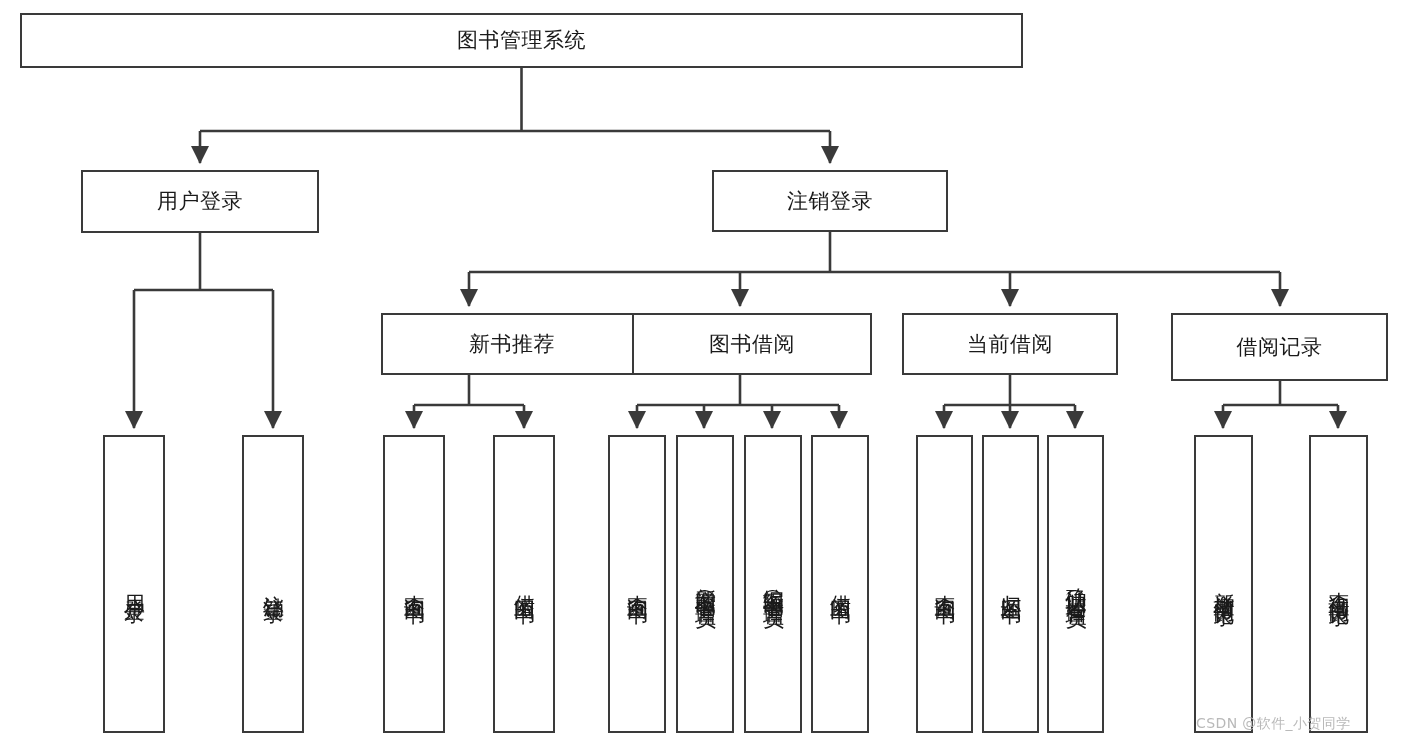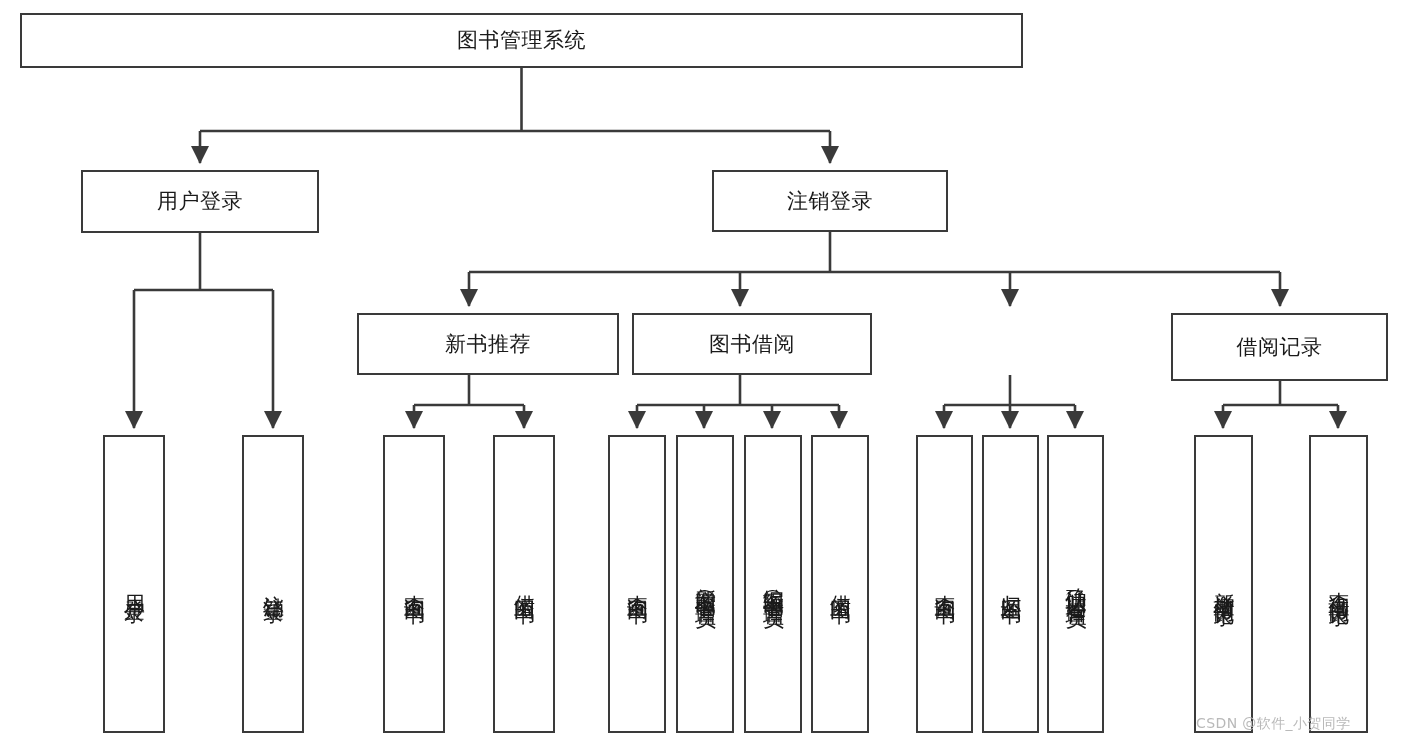--- a/index.html
+++ b/index.html
@@ -123,28 +123,31 @@
   </div>
 
   <div class="node-box" style="left:81px; top:170px; width:238px; height:63px;">
     <span class="node-label">用户登录</span>
   </div>
 
   <div class="node-box" style="left:712px; top:170px; width:236px; height:62px;">
     <span class="node-label">注销登录</span>
   </div>
 
-  <div class="node-box" style="left:357px; top:313px; width:262px; height:62px;">
+  <div class="node-box" style="left:381px; top:313px; width:262px; height:62px;">
     <span class="node-label">新书推荐</span>
   </div>
 
   <div class="node-box" style="left:632px; top:313px; width:240px; height:62px;">
     <span class="node-label">图书借阅</span>
   </div>
 
+  <div class="node-box" style="left:902px; top:313px; width:216px; height:62px;">
+    <span class="node-label">当前借阅</span>
+  </div>
 
   <div class="node-box" style="left:1171px; top:313px; width:217px; height:68px;">
     <span class="node-label">借阅记录</span>
   </div>
 
   <div class="node-box vertical" style="left:103px; top:435px; width:62px; height:298px;">
     <span class="node-label vertical">用户登录</span>
   </div>
 
   <div class="node-box vertical" style="left:242px; top:435px; width:62px; height:298px;">

